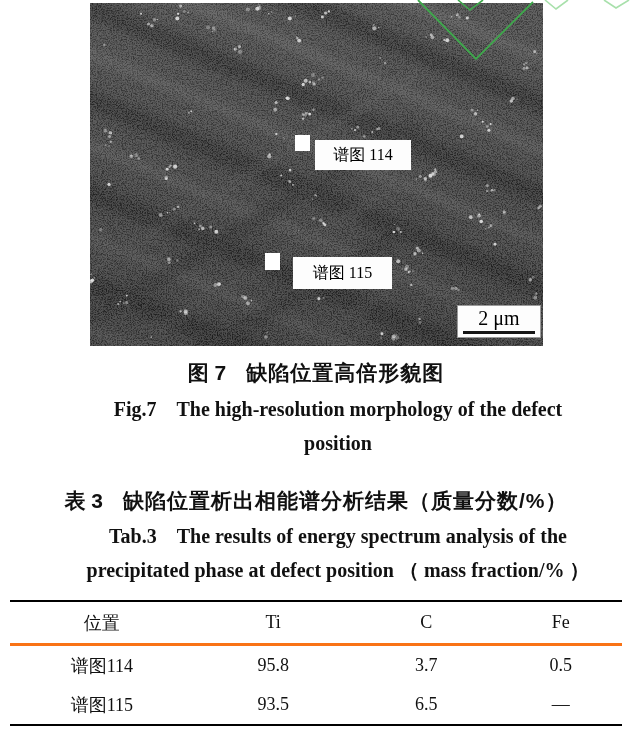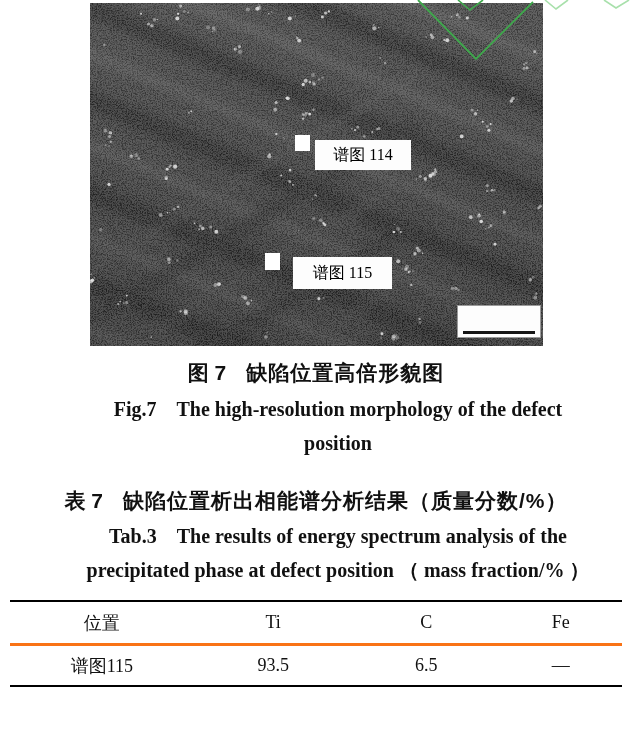--- a/index.html
+++ b/index.html
@@ -348,41 +348,42 @@
       </g>
   </svg>
 
   <div class="marker-sq" id="sq-114"></div>
   <div class="overlay-label" id="label-114">谱图 114</div>
 
   <div class="marker-sq" id="sq-115"></div>
   <div class="overlay-label" id="label-115">谱图 115</div>
 
   <div id="scalebar">
+    <div class="txt">2 μm</div>
     <div class="bar"></div>
   </div>
 </div>
 
 <svg id="green-overlay" width="632" height="80" viewBox="0 0 632 80">
   <polyline points="418,0 476,59 533,2" fill="none" stroke-width="1.8" stroke="#3fa84c"></polyline>
   <polyline points="458,0 470,10 483,0" fill="none" stroke-width="1.6" stroke="#3fa84c"></polyline>
   <polyline points="545,0 556,9 568,0" fill="none" stroke-width="1.6" stroke="#a8e0ab"></polyline>
   <polyline points="604,0 616,8 629,0" fill="none" stroke-width="1.6" stroke="#a8e0ab"></polyline>
 </svg>
 
 <div class="cap zh" id="cap-fig-zh">
   <span class="prefix">图 7</span><span>缺陷位置高倍形貌图</span>
 </div>
 <div class="cap en" id="cap-fig-en1">
   <span class="prefix">Fig.7</span><span>The high-resolution morphology of the defect</span>
 </div>
 <div class="cap en" id="cap-fig-en2">position</div>
 
 <div class="cap zh" id="cap-tab-zh">
-  <span class="prefix">表 7</span><span>缺陷位置析出相能谱分析结果（质量分数/%）</span>
+  <span class="prefix">表 3</span><span>缺陷位置析出相能谱分析结果（质量分数/%）</span>
 </div>
 <div class="cap en" id="cap-tab-en1">
   <span class="prefix">Tab.3</span><span>The results of energy spectrum analysis of the</span>
 </div>
 <div class="cap en" id="cap-tab-en2">precipitated phase at defect position （ mass fraction/% ）</div>
 
 <div id="tablewrap">
   <table>
     <colgroup>
       <col style="width:30%">
@@ -393,20 +394,26 @@
     <thead>
       <tr>
         <th>位置</th>
         <th>Ti</th>
         <th>C</th>
         <th>Fe</th>
       </tr>
     </thead>
     <tbody>
       <tr>
+        <td>谱图114</td>
+        <td>95.8</td>
+        <td>3.7</td>
+        <td>0.5</td>
+      </tr>
+      <tr>
         <td>谱图115</td>
         <td>93.5</td>
         <td>6.5</td>
         <td>—</td>
       </tr>
     </tbody>
   </table>
 </div>
 
 </body></html>

